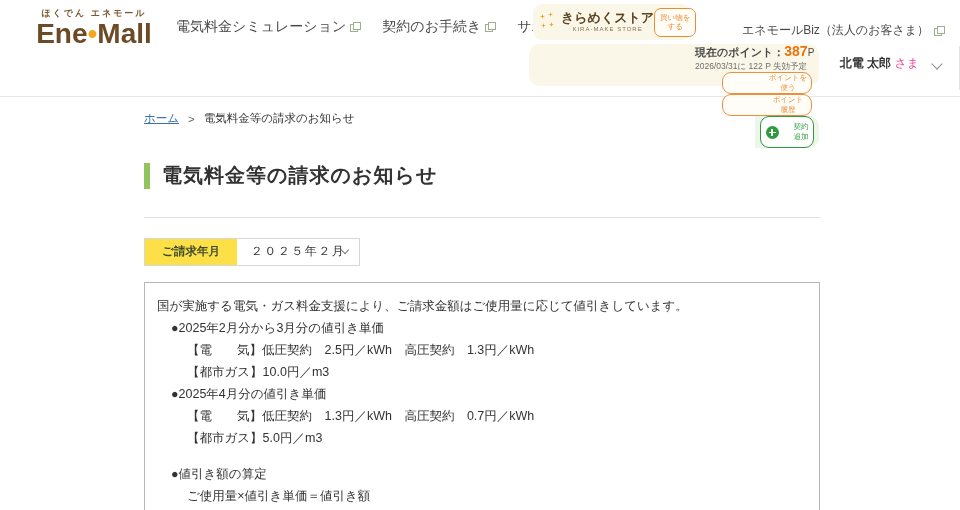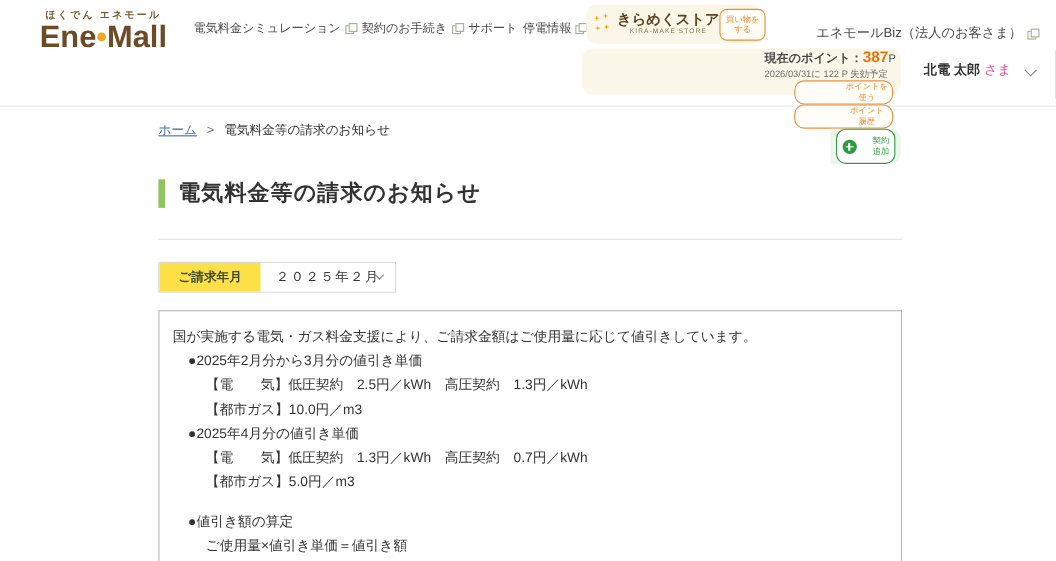--- a/index.html
+++ b/index.html
@@ -56,22 +56,22 @@
   .logo-main .dot {
     color: #f5a623;
   }
 
   .mainnav {
     position: absolute;
     left: 176px;
     top: 18px;
     display: flex;
     align-items: center;
-    gap: 5px;
-    font-size: 11px;
+    gap: 22px;
+    font-size: 14px;
     color: #4a4a4a;
   }
   .mainnav .navitem {
     display: flex;
     align-items: center;
     gap: 4px;
     white-space: nowrap;
     cursor: pointer;
     font-weight: 500;
   }

